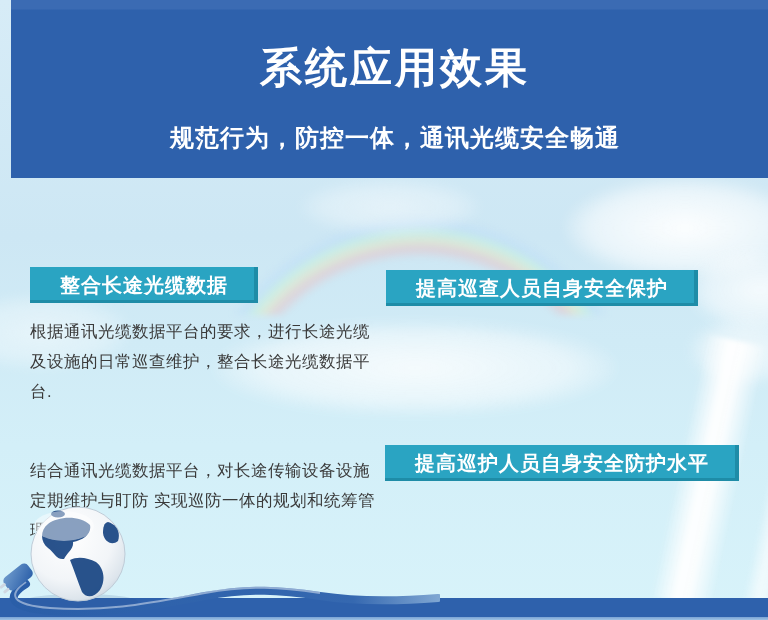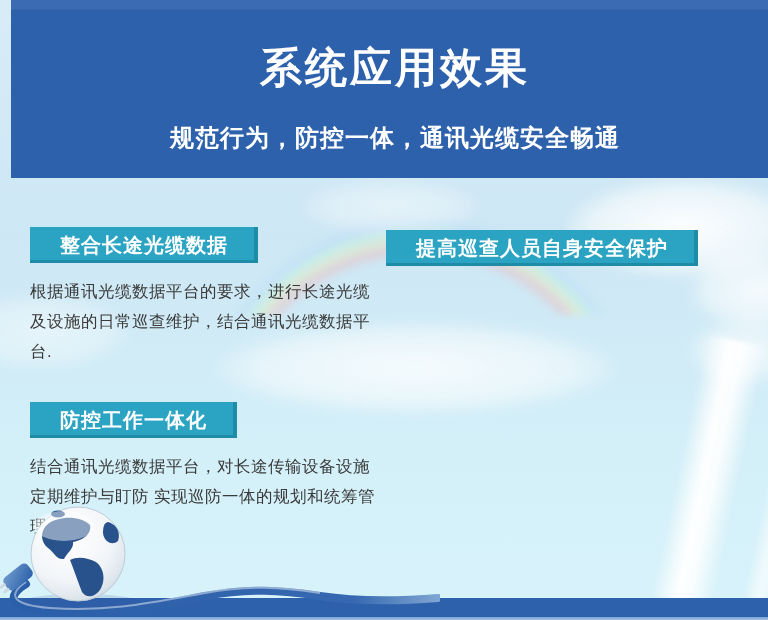--- a/index.html
+++ b/index.html
@@ -45,21 +45,21 @@
     filter:blur(3px);
   }
   .streak{
     position:absolute;z-index:1;
     background:linear-gradient(90deg,rgba(255,255,255,0) 0%,rgba(255,255,255,0.95) 40%,rgba(255,255,255,0.9) 60%,rgba(255,255,255,0) 100%);
     transform-origin:50% 100%;filter:blur(2px);
   }
   .streak1{left:650px;top:335px;width:62px;height:268px;transform:rotate(12deg);}
   .streak2{left:742px;top:320px;width:34px;height:284px;transform:rotate(12deg);opacity:.65;}
   
-  .card{position:absolute;z-index:3;}
+  .card{position:absolute;z-index:3;margin-top:40px;}
   .card-head{
     display:inline-block;white-space:nowrap;
     background:#2aa4c2;color:#ffffff;
     font-size:20px;font-weight:600;letter-spacing:1px;
     line-height:36px;height:36px;padding:0 30px;
     box-shadow:inset -4px -3px 0 rgba(15,110,135,0.45);
   }
   .card-body{
     margin:13px 0 0 0;color:#3a3a3a;
     font-size:16.5px;line-height:30px;letter-spacing:0.5px;
@@ -90,33 +90,33 @@
   <div class="cloud cloud2"></div>
   <div class="cloud cloud3"></div>
   <div class="cloud cloud4"></div>
   <div class="cloud cloud5"></div>
   <div class="cloud cloud6"></div>
   <div class="streak streak1"></div>
   <div class="streak streak2"></div>
 
   <div class="card card1">
     <div class="card-head">整合长途光缆数据</div>
-    <p class="card-body">根据通讯光缆数据平台的要求，进行长途光缆及设施的日常巡查维护，结合通讯光缆数据平台.</p>
+    <p class="card-body">根据通讯光缆数据平台的要求，进行长途光缆及设施的日常巡查维护，整合长途光缆数据平台.</p>
   </div>
 
   <div class="card card2">
     <div class="card-head">提高巡查人员自身安全保护</div>
   </div>
 
   <div class="card card3">
-    <div class="card-head">防控工作一体化</div>
     <p class="card-body">结合通讯光缆数据平台，对长途传输设备设施定期维护与盯防 实现巡防一体的规划和统筹管理 .</p>
   </div>
 
   <div class="card card4">
+    <div class="card-head">提高巡护人员自身安全防护水平</div>
   </div>
 
   <div class="footer"></div>
 
   <div class="globe-wrap">
     <svg width="440" height="122" viewBox="0 0 440 122" xmlns="http://www.w3.org/2000/svg">
       <defs>
         <radialGradient id="sphere" cx="40%" cy="32%" r="75%">
           <stop offset="0%" stop-color="#ffffff"></stop>
           <stop offset="62%" stop-color="#f2f5f8"></stop>

